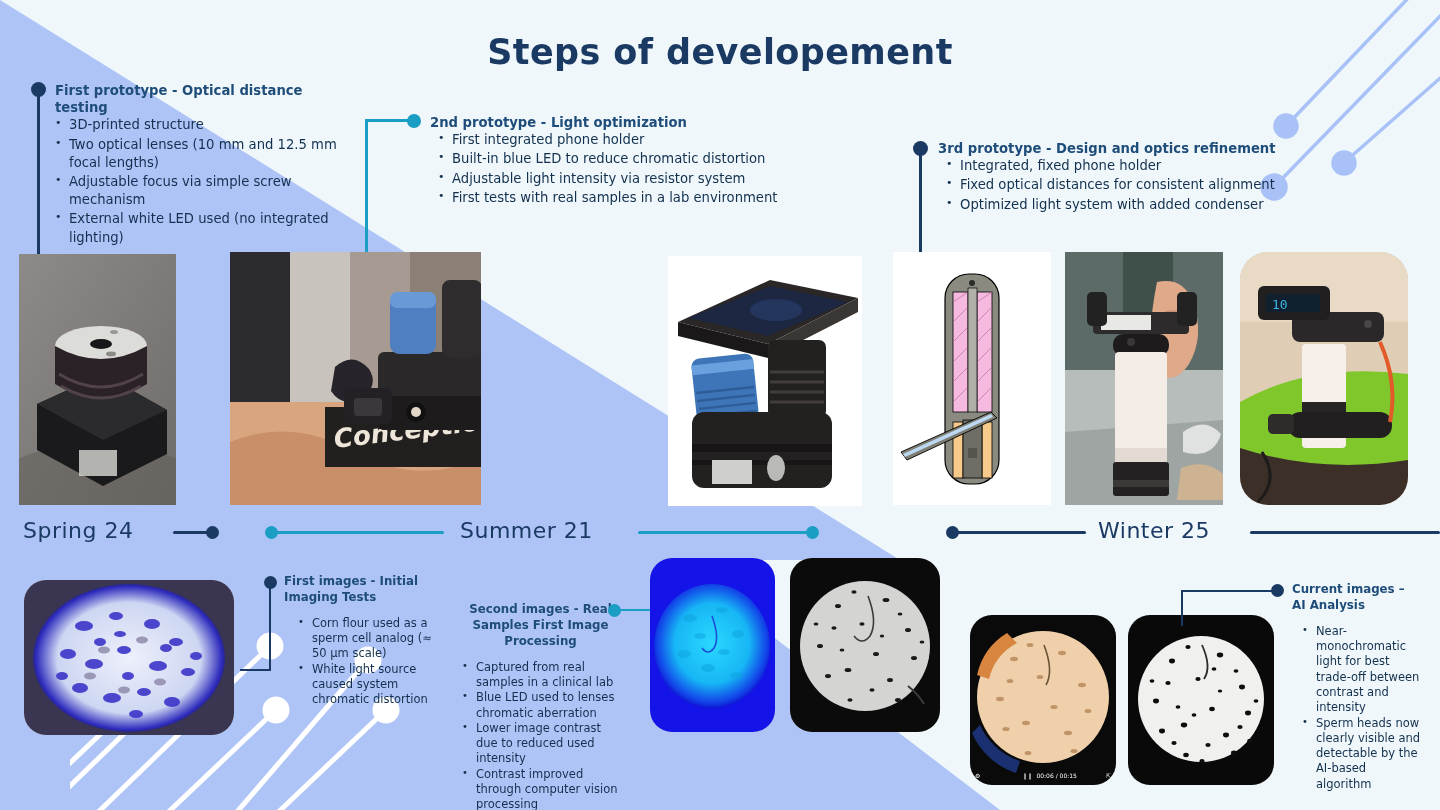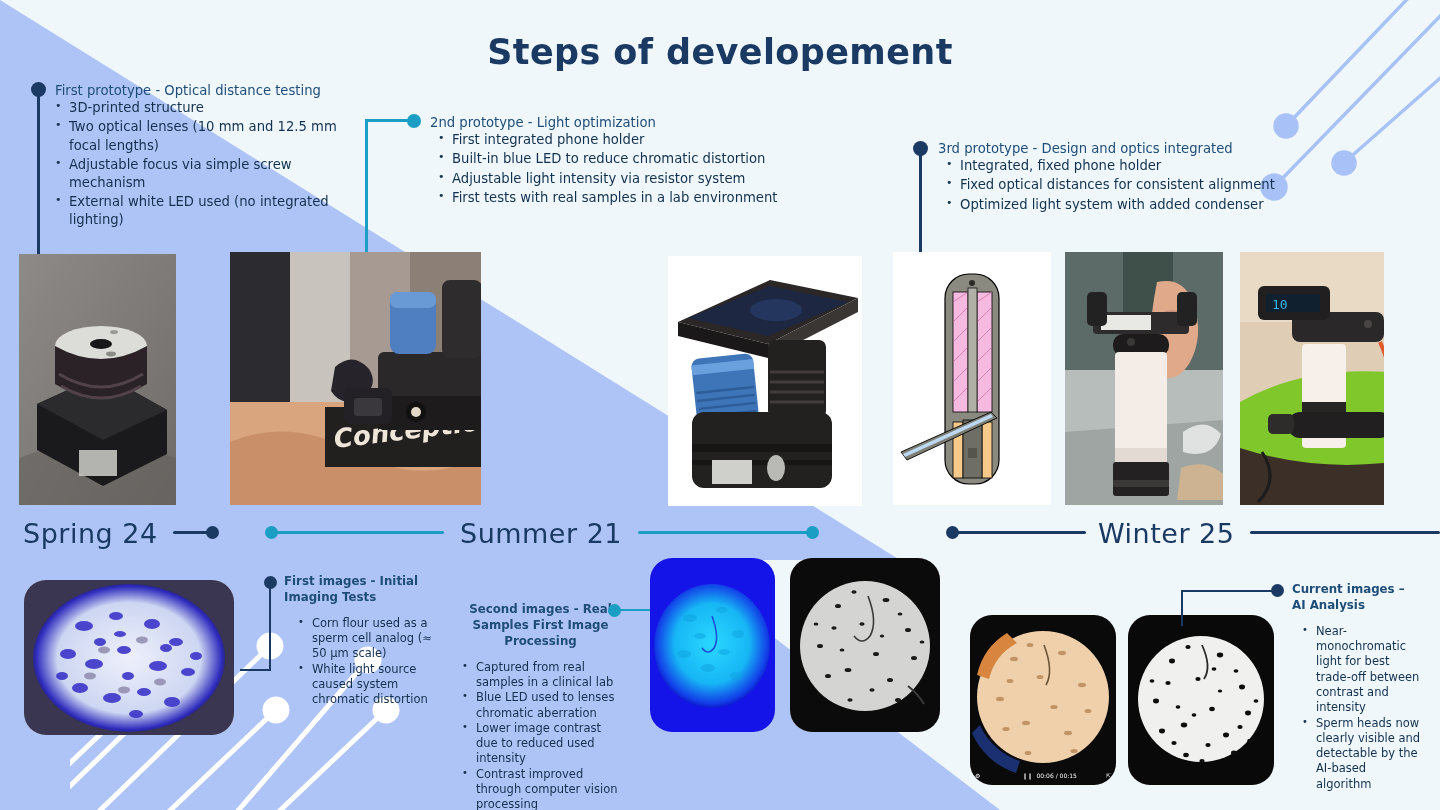--- a/index.html
+++ b/index.html
@@ -31,39 +31,39 @@
   
   .title {
     position:absolute; left:0; top:32px; width:1440px; text-align:center;
     font-size:35px; font-weight:bold; letter-spacing:.4px;
     color:#1b3a63;
   }
 
   
   .step { position:absolute; }
   .step .head {
-    font-size:13.2px; font-weight:normal; color:#1f4d7a; line-height:1.3;
+    font-size:13.2px; font-weight:bold; color:#1f4d7a; line-height:1.3;
   }
   .step ul { list-style:none; }
   .step li {
     font-size:13.2px; color:#13314e; line-height:1.38; margin-bottom:1px;
     padding-left:14px; position:relative;
   }
   .step li::before {
     content:"\2022"; position:absolute; left:0; top:-1px; font-size:11px; color:#13314e;
   }
   .dot { position:absolute; border-radius:50%; }
   .vline, .hline { position:absolute; }
 
   
   .photo { position:absolute; overflow:hidden; background:#ccc; }
   .photo.rounded { border-radius:22px; }
 
   
-  .tl-label { position:absolute; font-size:27px; color:#1b3a63; letter-spacing:.5px; }
+  .tl-label { position:absolute; font-size:22px; color:#1b3a63; letter-spacing:.5px; }
   .tl-seg { position:absolute; height:3px; border-radius:2px; }
   .tl-dot { position:absolute; border-radius:50%; }
 
   
   .lstep .head { font-size:11.8px; font-weight:bold; color:#1f4d7a; line-height:1.35; }
   .lstep ul { margin-top:10px; }
   .lstep li { font-size:11.5px; line-height:1.33; margin-bottom:0; }
   .lstep li::before { font-size:10px; }
   .center-head { text-align:center; }
 
@@ -135,21 +135,21 @@
       <li>Built-in blue LED to reduce chromatic distortion</li>
       <li>Adjustable light intensity via resistor system</li>
       <li>First tests with real samples in a lab environment</li>
     </ul>
   </div>
 
   <div class="dot" style="left:913px;top:141px;width:15px;height:15px;background:#1b3a63;"></div>
   <div class="vline" style="left:919px;top:153px;width:2.5px;height:108px;background:#1b3a63;"></div>
 
   <div class="step" style="left:938px;top:140px;width:400px;">
-    <div class="head">3rd prototype - Design and optics integrated</div>
+    <div class="head">3rd prototype - Design and optics refinement</div>
     <ul style="margin-left:8px;">
       <li>Integrated, fixed phone holder</li>
       <li>Fixed optical distances for consistent alignment</li>
       <li>Optimized light system with added condenser</li>
     </ul>
   </div>
 
   <div class="photo" style="left:19px;top:254px;width:157px;height:251px;">
     <svg width="157" height="251" viewBox="0 0 157 251">
       <defs>
@@ -278,21 +278,21 @@
       <circle cx="66" cy="90" r="4" fill="#3a3737"></circle>
       <rect x="50" y="100" width="52" height="110" rx="4" fill="#f3ece7"></rect>
       <rect x="50" y="196" width="52" height="18" fill="#e2dad3"></rect>
       <rect x="48" y="210" width="56" height="34" rx="3" fill="#232121"></rect>
       <rect x="48" y="228" width="56" height="7" fill="#3b3838"></rect>
       <path d="M118 180 q22 -16 38 2 q-8 26 -38 18Z" fill="#dfe2e1"></path>
       <path d="M116 216 q24 -10 42 6 L158 248 L112 248Z" fill="#cdb391"></path>
     </svg>
   </div>
 
-  <div class="photo" style="left:1240px;top:252px;width:144px;height:253px;">
+  <div class="photo" style="left:1240px;top:252px;width:168px;height:253px;border-radius:28px;">
     <svg width="168" height="253" viewBox="0 0 168 253">
       <rect width="168" height="253" fill="#e0cdb6"></rect>
       <rect x="0" y="0" width="168" height="70" fill="#e9dac6"></rect>
       <path d="M0 150 Q70 110 168 122 L168 215 Q80 235 0 205Z" fill="#7fc72b"></path>
       <path d="M0 196 Q80 222 168 208 L168 253 L0 253Z" fill="#3c2f28"></path>
       <rect x="62" y="92" width="44" height="104" rx="4" fill="#f7efe9"></rect>
       <rect x="62" y="150" width="44" height="10" fill="#272524"></rect>
       <rect x="52" y="60" width="92" height="30" rx="8" fill="#2a2828"></rect>
       <rect x="18" y="34" width="72" height="34" rx="6" fill="#211f1f"></rect>
       <rect x="26" y="42" width="54" height="18" fill="#10202e"></rect>

